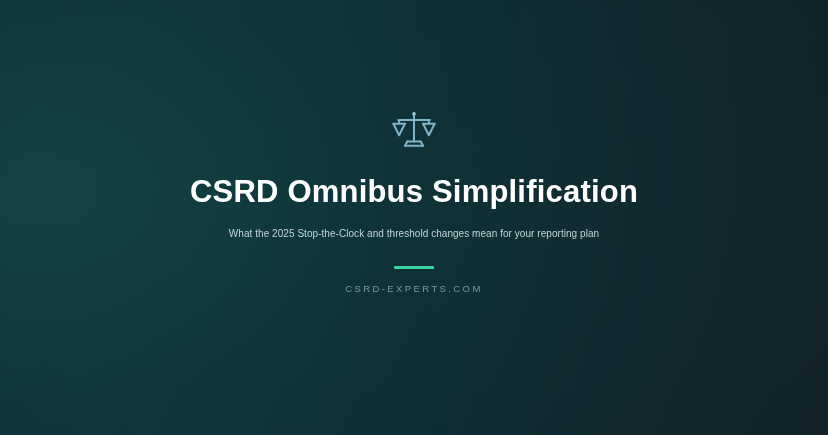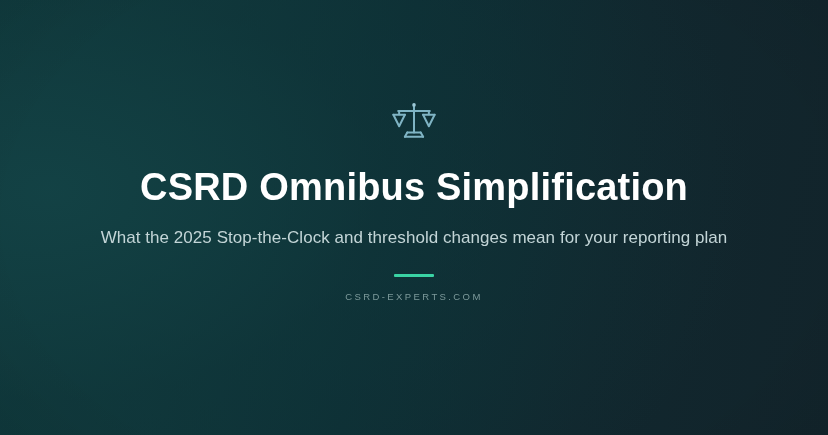--- a/index.html
+++ b/index.html
@@ -49,30 +49,30 @@
   .emblem {
     display: block;
     margin: 0 auto 22px auto;
     width: 46px;
     height: 46px;
     line-height: 0;
   }
 
   .title {
     margin: 0;
-    font-size: 38px;
+    font-size: 31px;
     font-weight: bold;
     color: #ffffff;
     letter-spacing: 0.2px;
     line-height: 1.12;
   }
 
   .subtitle {
     margin: 17px 0 0 0;
-    font-size: 17px;
+    font-size: 10px;
     font-weight: normal;
     color: #c3d5d7;
     letter-spacing: 0.05px;
     line-height: 1.4;
   }
 
   .divider {
     width: 40px;
     height: 3px;
     margin: 25px auto 0 auto;

